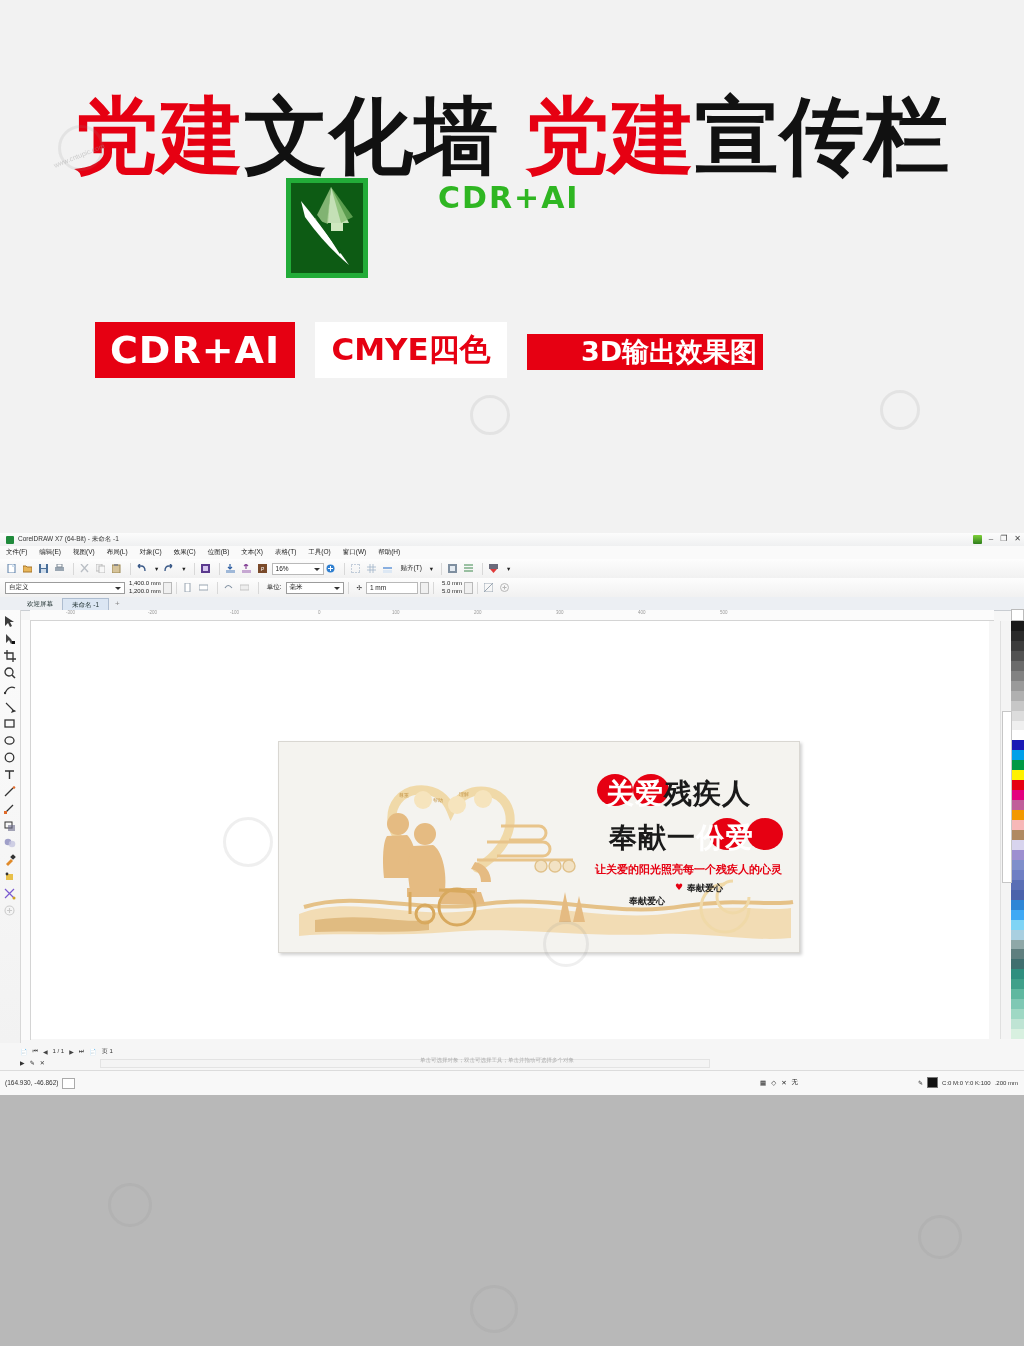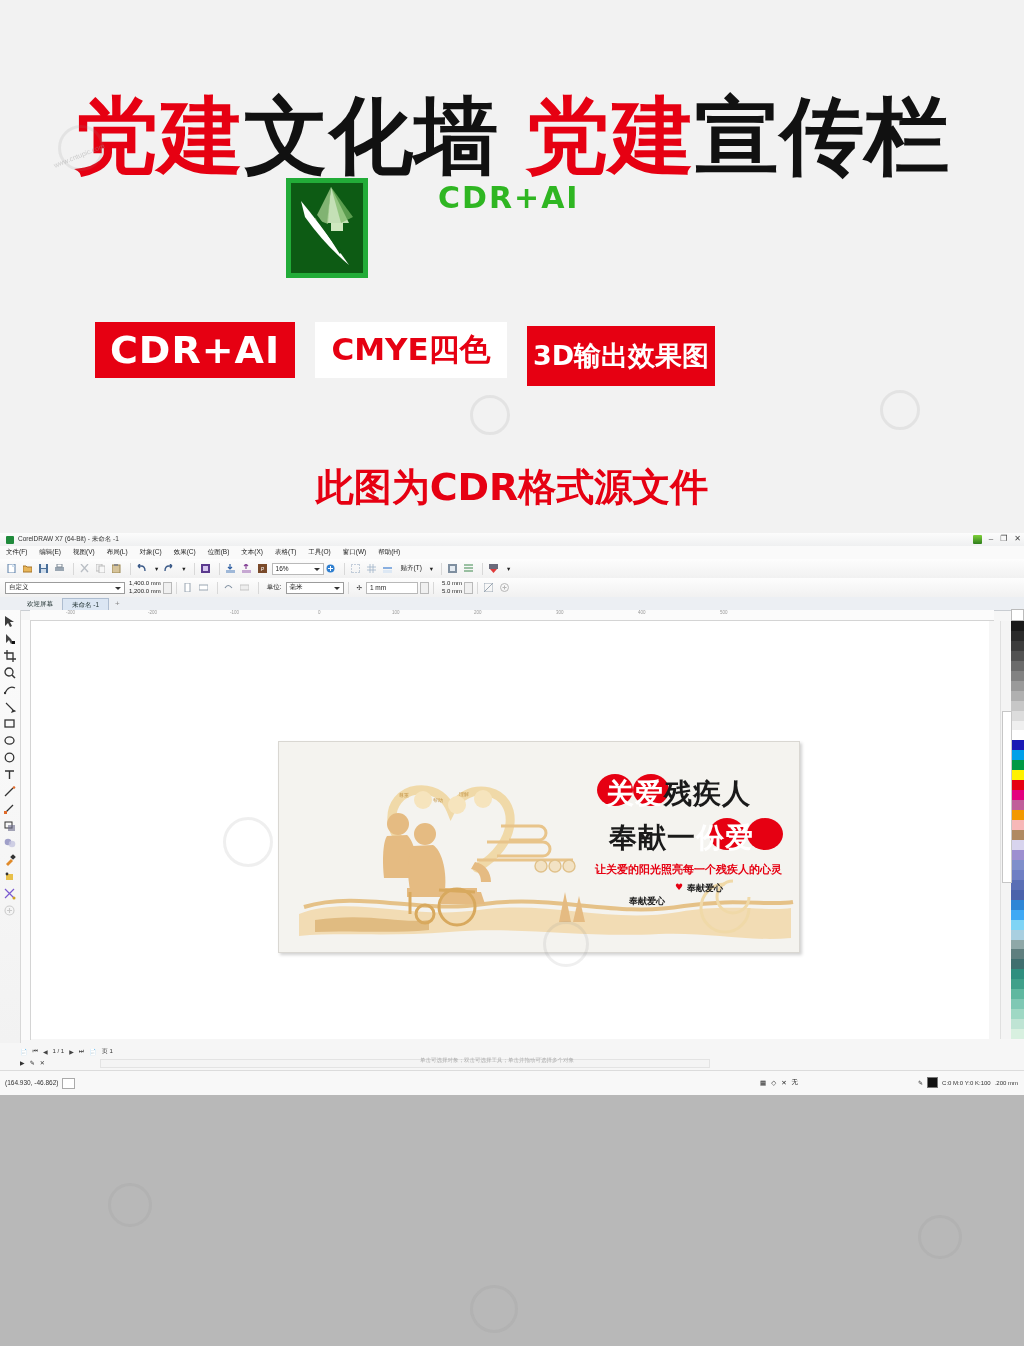--- a/index.html
+++ b/index.html
@@ -53,21 +53,21 @@
   #badges{position:absolute;left:95px;top:322px;display:flex;align-items:stretch;gap:20px;}
   .badge{
     display:flex;align-items:center;justify-content:center;
     font-weight:bold;white-space:nowrap;
     font-family:"DejaVu Sans","Liberation Sans",sans-serif;
   }
   .badge.fill{background:#e60012;color:#fff;}
   .badge.ghost{background:#fff;color:#e60012;}
   #b0{width:200px;height:56px;font-size:38px;letter-spacing:1px;}
   #b1{width:192px;height:56px;font-size:31px;}
-  #b2{width:188px;height:60px;font-size:27px;margin-top:4px;}
+  #b2{width:188px;height:36px;font-size:27px;margin-top:12px;padding-left:48px;}
   #b3{width:190px;height:52px;font-size:24px;margin-top:2px;}
 
   #scope{
     position:absolute;left:0;top:403px;width:1024px;text-align:center;
     font-size:30px;font-weight:bold;color:#111;white-space:nowrap;
     font-family:"DejaVu Sans","Liberation Sans",sans-serif;
   }
   #srcnote{
     position:absolute;left:0;top:462px;width:1024px;text-align:center;
     font-size:38px;font-weight:bold;color:#e60012;white-space:nowrap;
@@ -253,21 +253,20 @@
   <div id="fmt-lines">
     <div id="fmt-en">CDR+AI</div>
   </div>
 
   <div id="badges">
     <div class="badge fill" id="b0">CDR+AI</div>
     <div class="badge ghost" id="b1">CMYE四色</div>
     <div class="badge fill" id="b2">3D输出效果图</div>
   </div>
 
-  <div id="srcnote">此图为CDR格式源文件</div>
 
   <div class="wm" style="left:58px;top:125px;width:46px;height:46px;">
       <div class="ring"></div>
     </div>
   <div class="wmtxt" style="left:52px;top:152px;">www.cntupic.com</div>
   <div class="wm" style="left:470px;top:395px;width:40px;height:40px;">
       <div class="ring"></div>
     </div>
   <div class="wm" style="left:880px;top:390px;width:40px;height:40px;">
       <div class="ring"></div>

